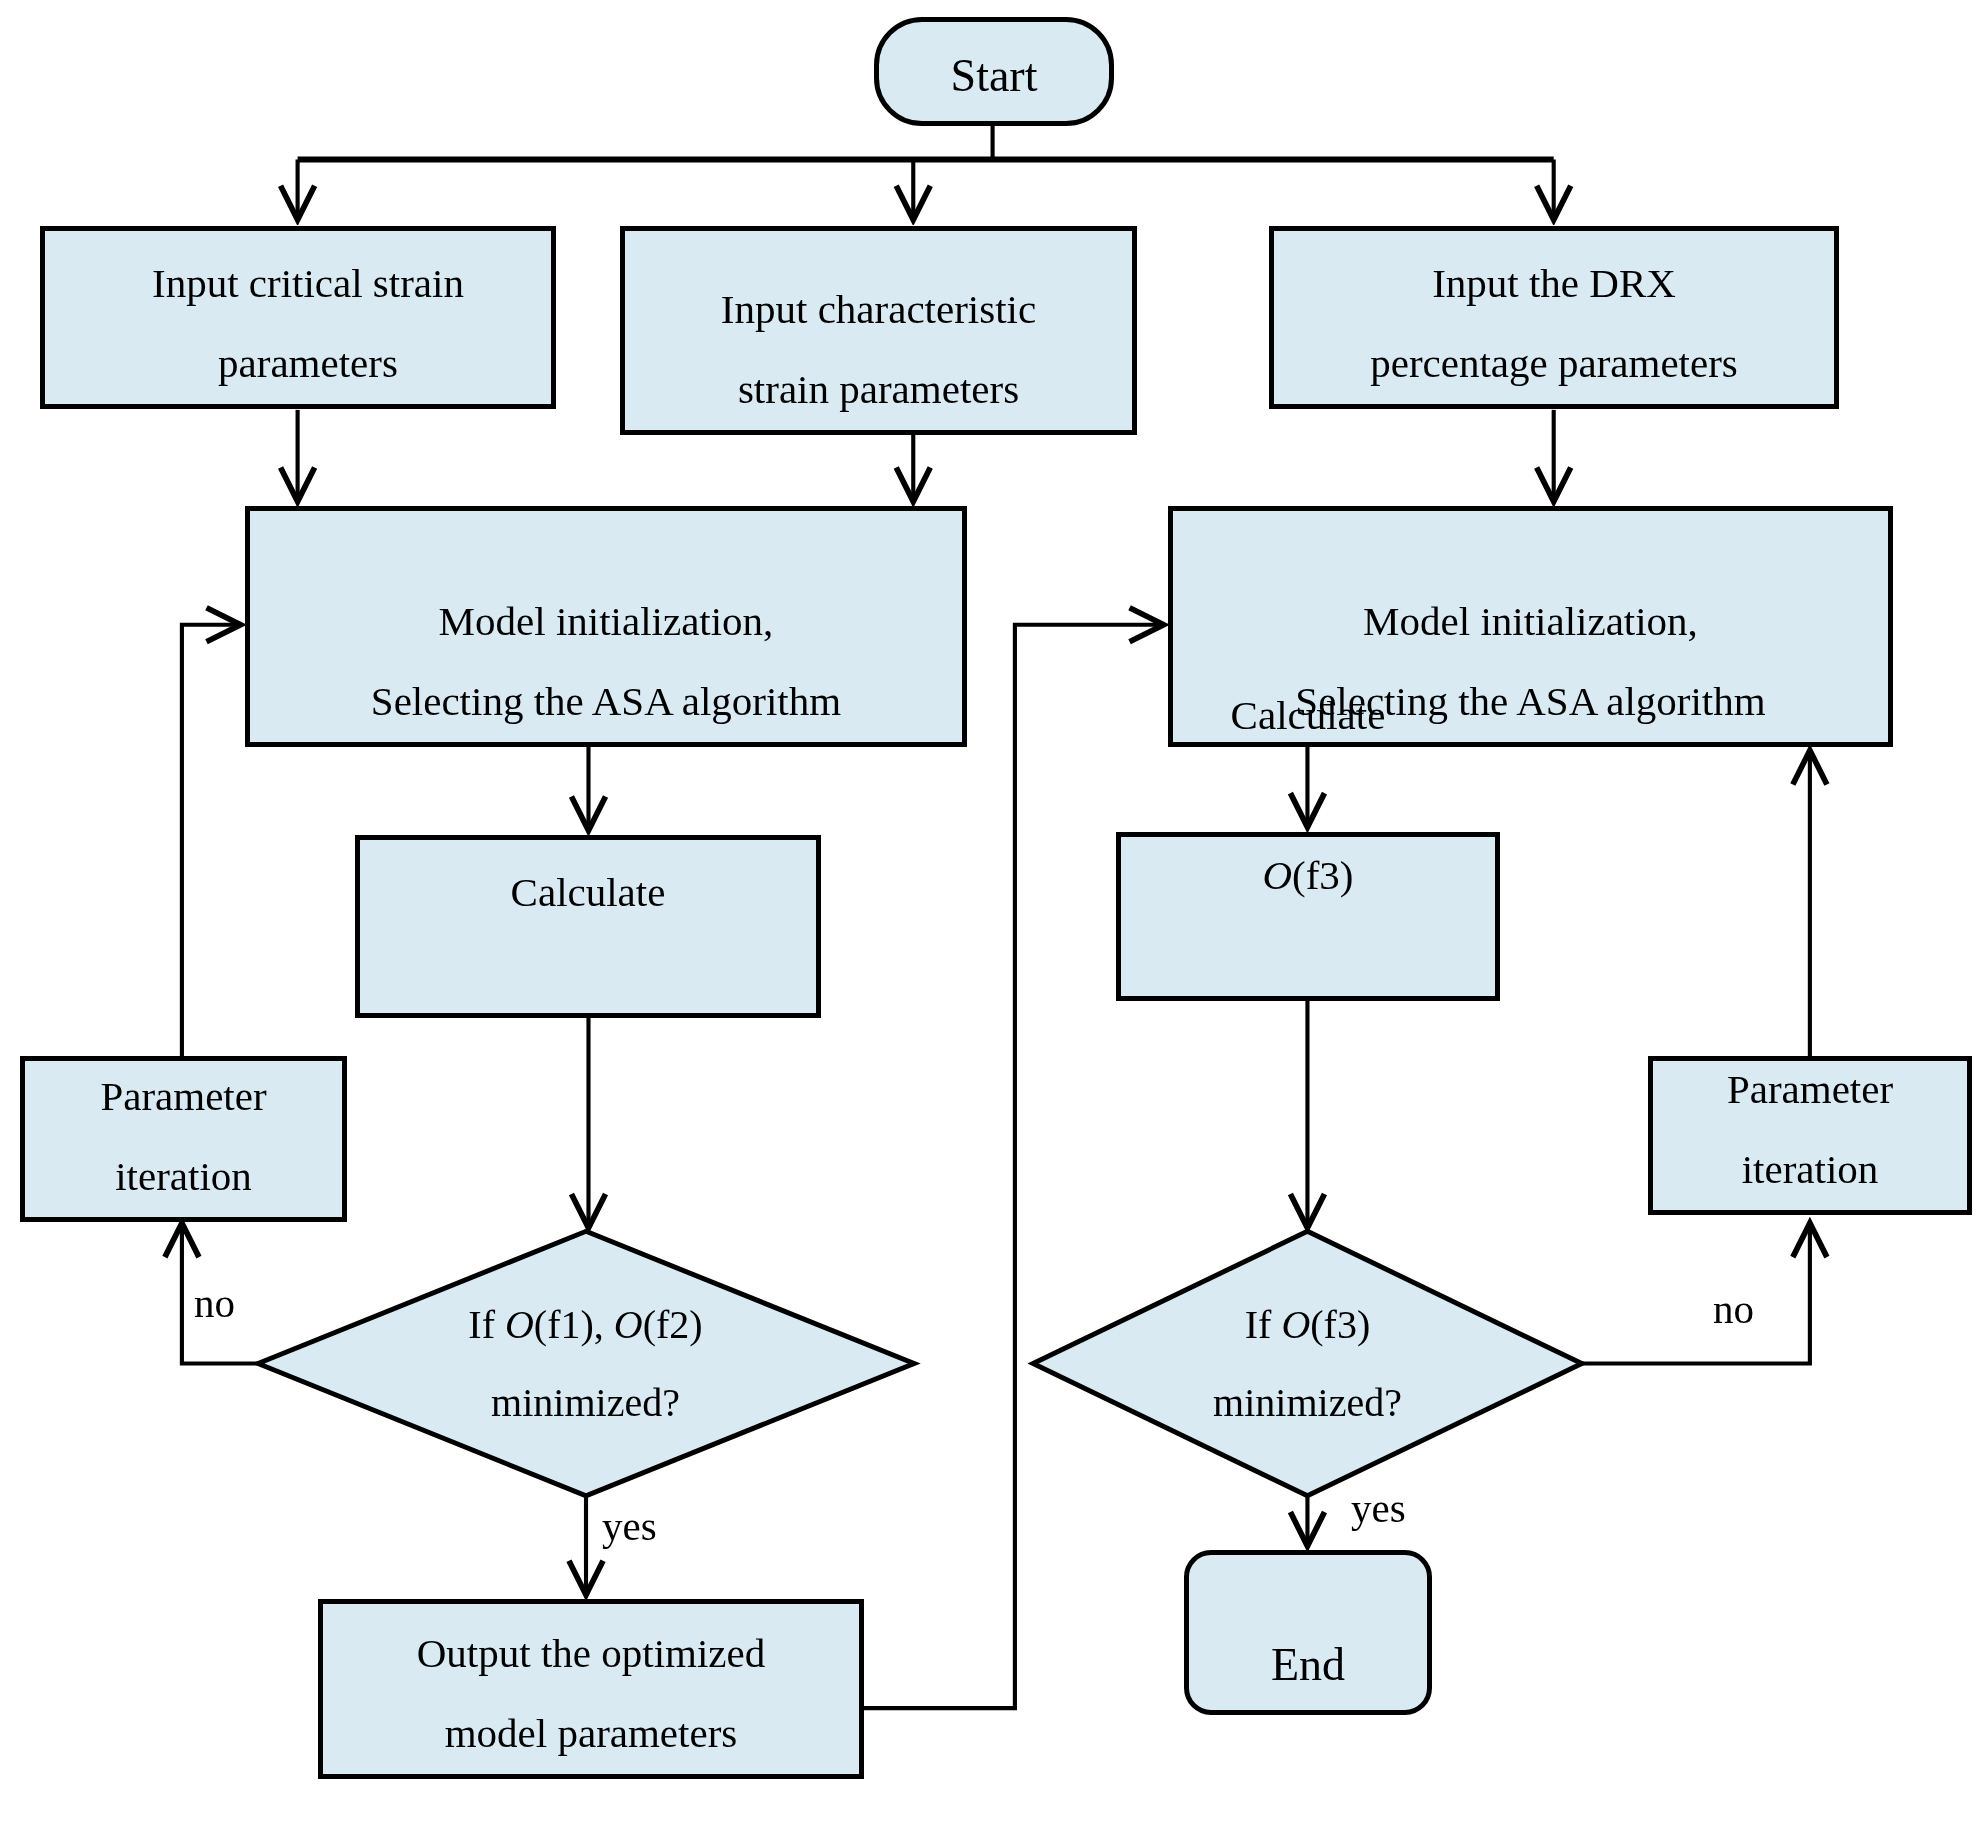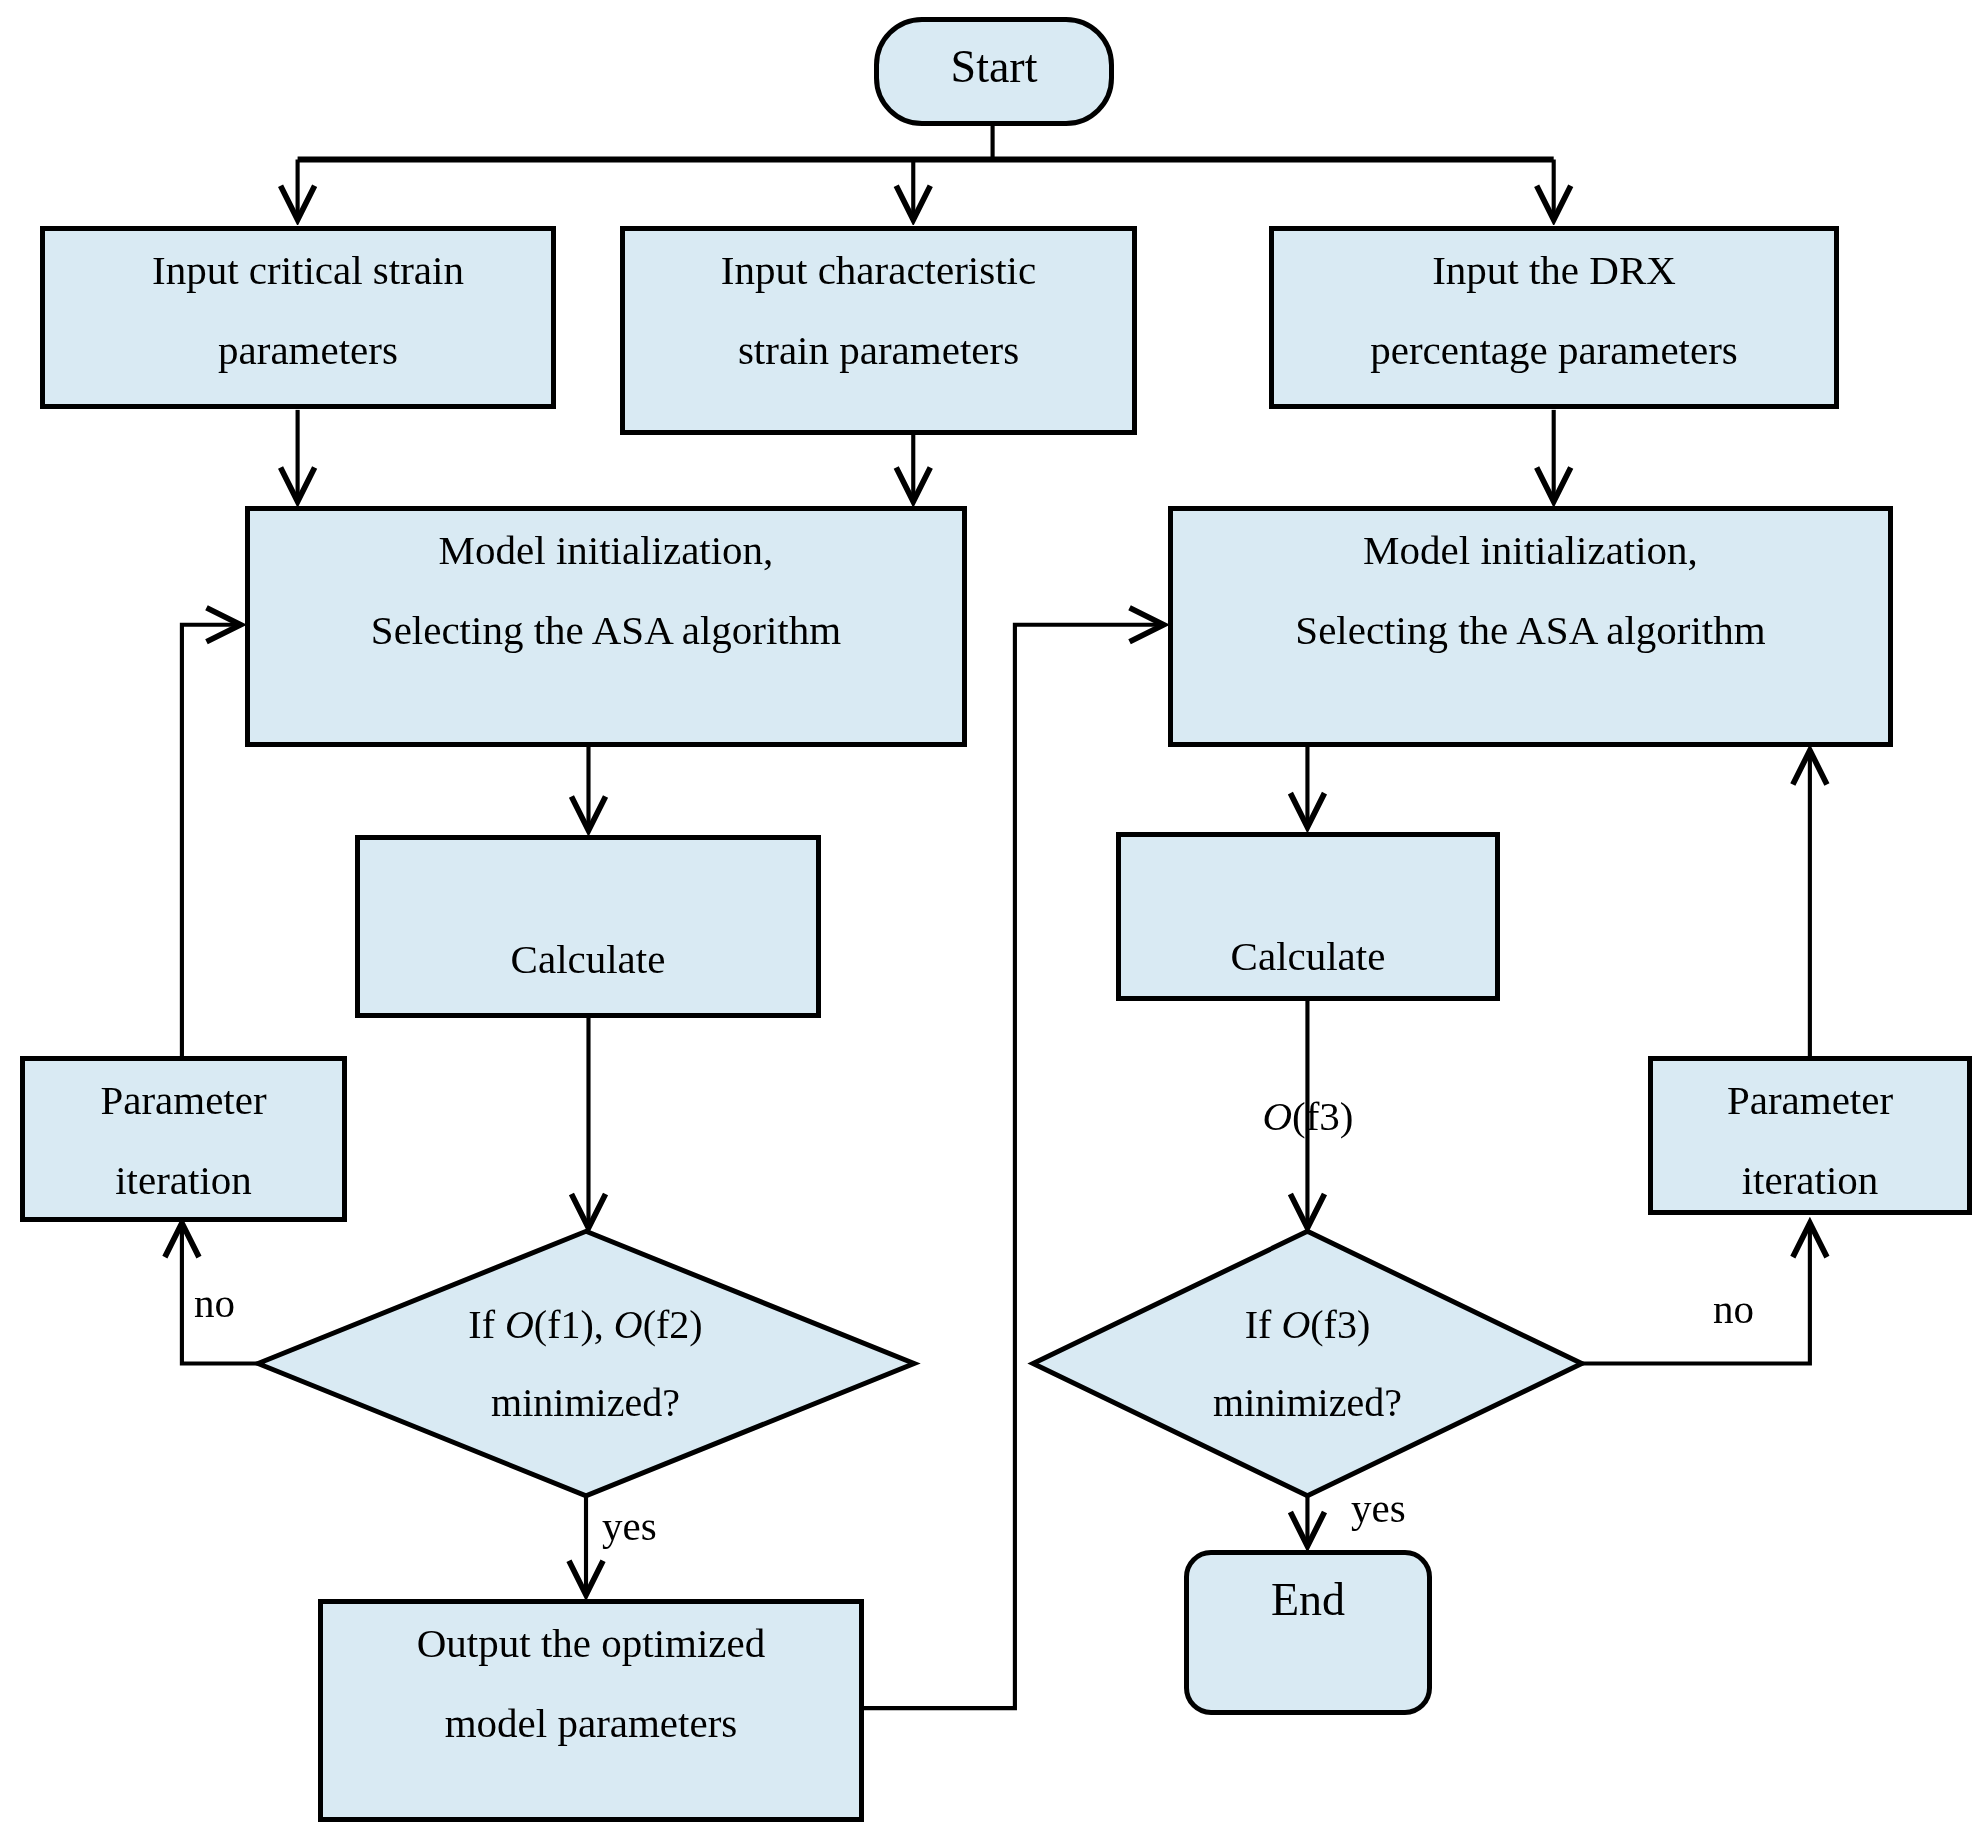--- a/index.html
+++ b/index.html
@@ -10,21 +10,21 @@
   html,body{margin:0;padding:0;background:var(--page-background,#fff);}
   #canvas{
     position:relative;width:1986px;height:1842px;background:var(--page-background,#fff);
     font-family:"Liberation Serif","DejaVu Serif",serif;color:#000;
   }
   #wires{position:absolute;left:0;top:0;width:1986px;height:1842px;}
   .node{
     position:absolute;box-sizing:border-box;
     background:var(--node-fill,#d9eaf3);
     border:5px solid var(--line-color,#000);
-    display:flex;align-items:flex-start;justify-content:center;text-align:center;
+    display:flex;align-items:flex-end;justify-content:center;text-align:center;
     font-size:41px;line-height:1.95;white-space:pre-line;
   }
   .pill{border-radius:48px;font-size:46px;}
   .pill-end{border-radius:27px;font-size:46px;}
   .dlabel{
     position:absolute;display:flex;flex-direction:column;align-items:center;justify-content:center;
     font-size:40px;line-height:1.95;background:transparent;border:none;
   }
   .edge-label{position:absolute;font-size:41px;line-height:1;}
   .composed .row{display:block;}
@@ -128,21 +128,21 @@
   <div class="dlabel" style="left:379px;top:1256px;width:413px;height:215px;">
     <span><span>If </span><i>O</i><span>(f1), </span><i>O</i><span>(f2)</span></span>
     <span>minimized?</span>
   </div>
 
   <div class="dlabel" style="left:1142px;top:1256px;width:331px;height:215px;">
     <span><span>If </span><i>O</i><span>(f3)</span></span>
     <span>minimized?</span>
   </div>
 
-  <div class="node" style="left:318px;top:1599px;width:546px;height:223px;">
+  <div class="node" style="left:318px;top:1599px;width:546px;height:180px;">
     <span>Output the optimized
 model parameters</span>
   </div>
 
   <div class="node pill-end" style="left:1184px;top:1550px;width:248px;height:165px;">
     <span>End</span>
   </div>
 
   <div class="edge-label" style="left:194px;top:1283px;">no</div>
   <div class="edge-label" style="left:602px;top:1506px;">yes</div>

